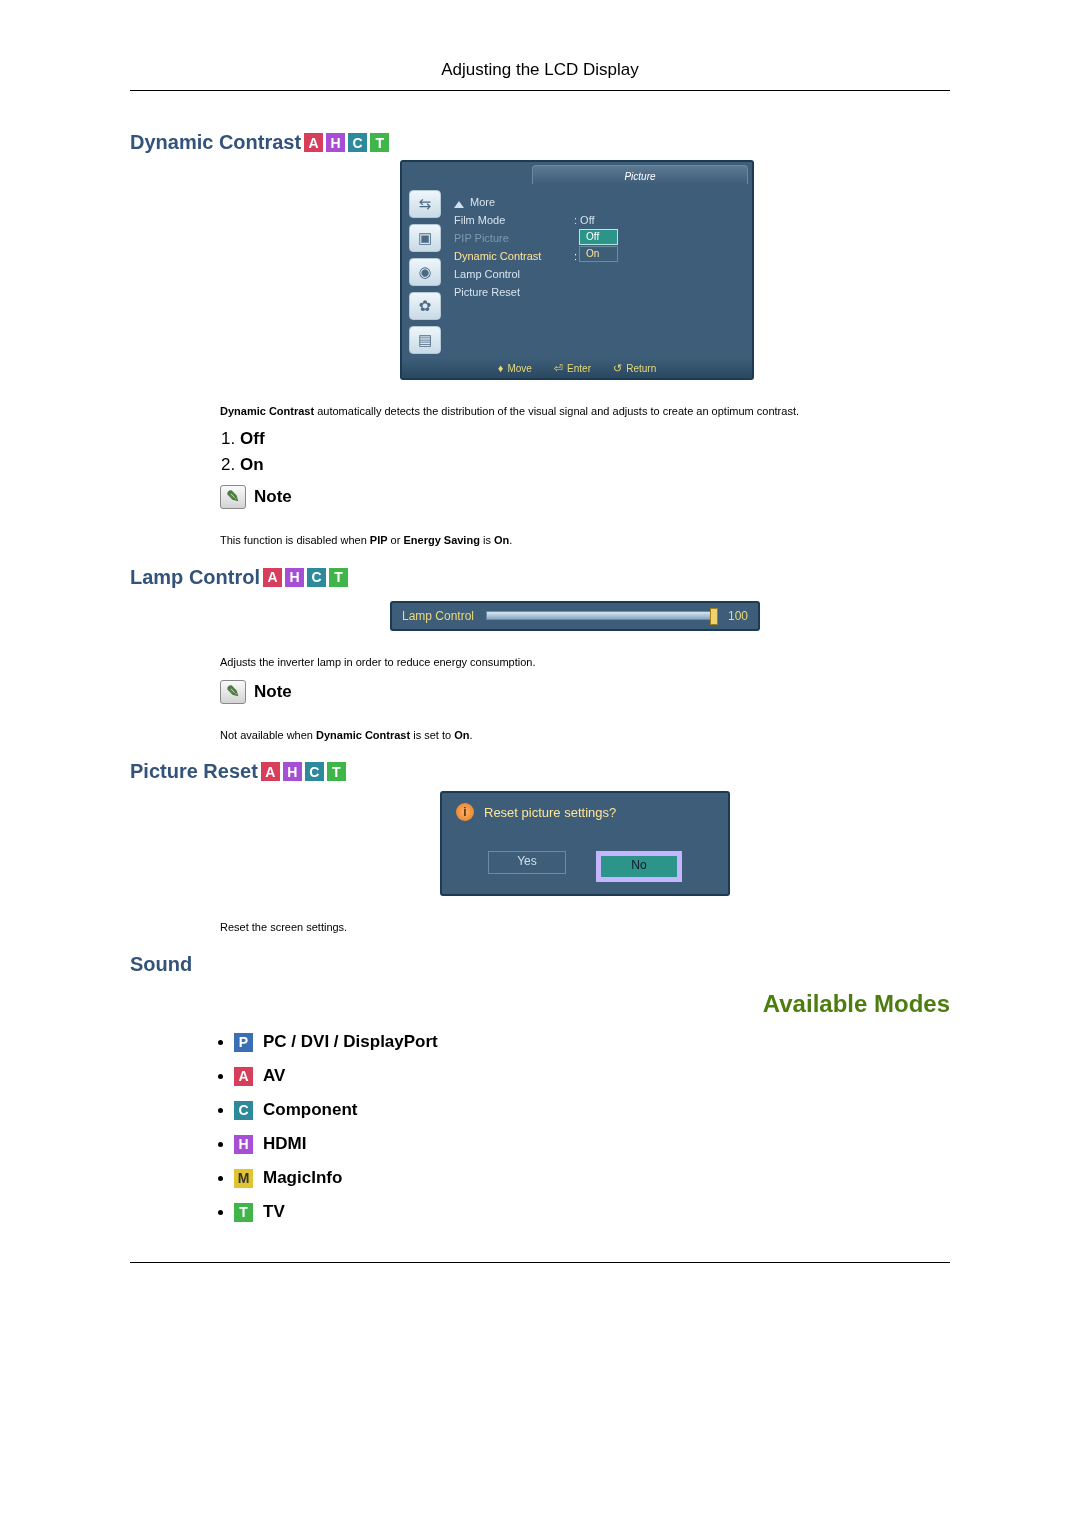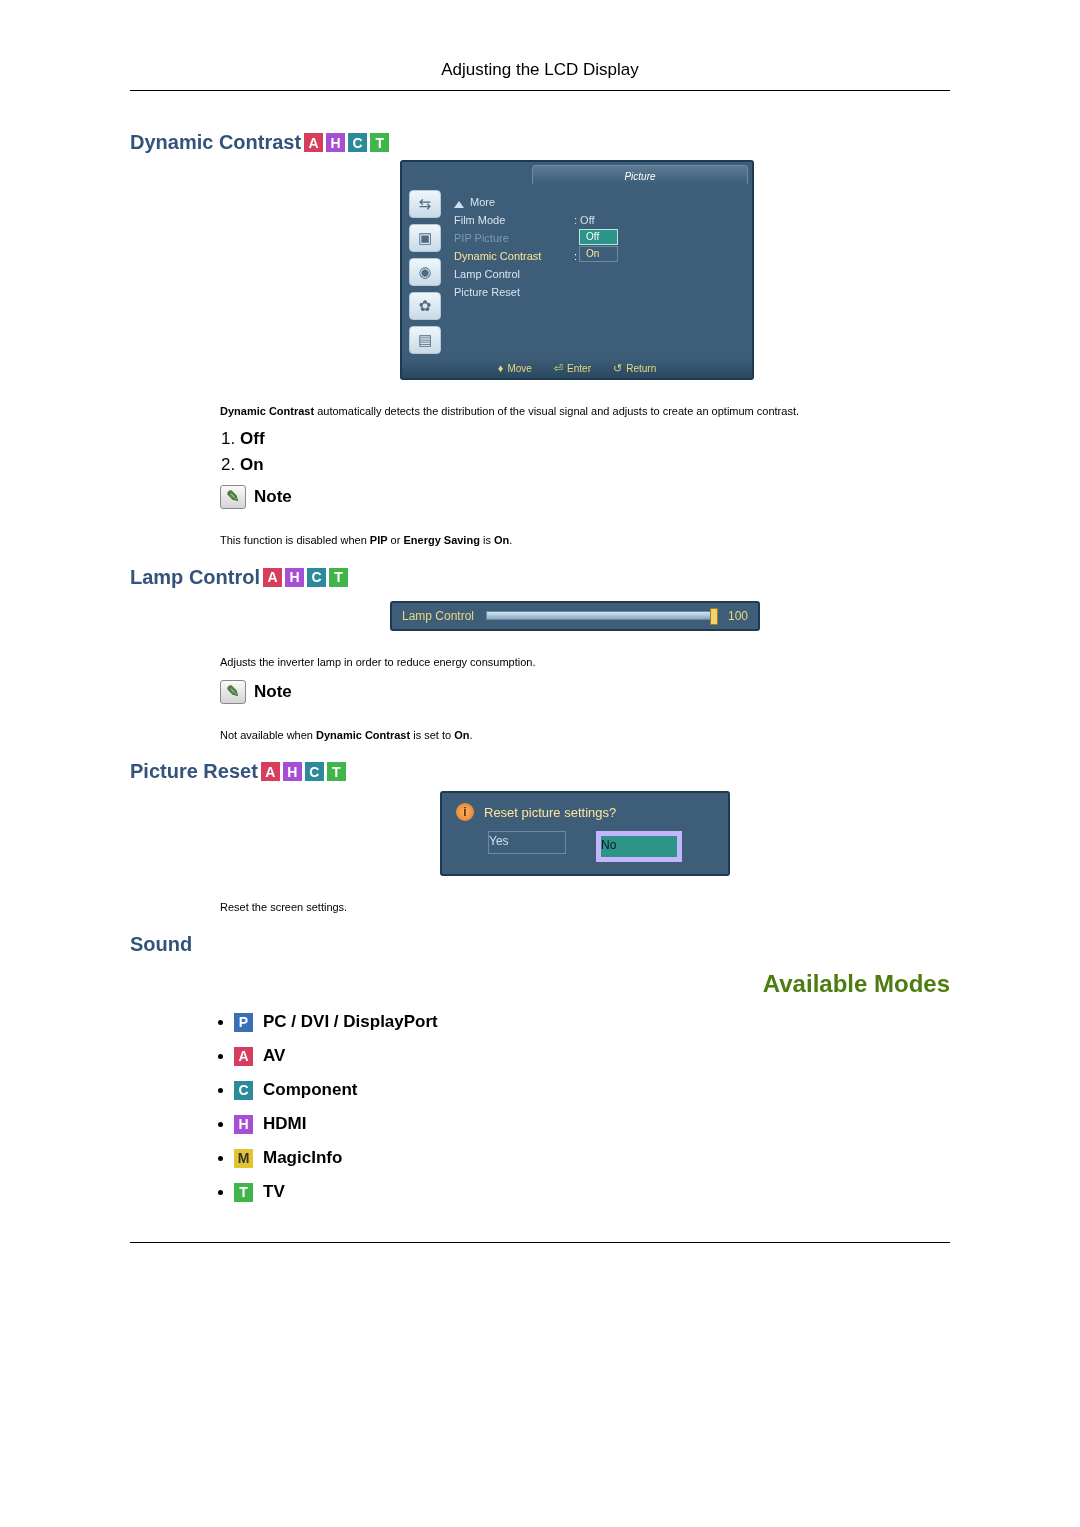--- a/index.html
+++ b/index.html
@@ -276,25 +276,26 @@
   }
   .reset-btns {
     display: flex;
     gap: 30px;
     justify-content: center;
   }
   .reset-btn {
     width: 76px;
     height: 21px;
     line-height: 19px;
-    text-align: left;
+    text-align: center;
     font-size: 12px;
     background: #3e5d78;
     color: #cfe0ee;
     border: 1px solid #6b8aa5;
+    margin-top: 20px;
   }
   .reset-btn.sel {
     background: #2c9488;
     border: 5px solid #c4b5fd;
     color: #0f172a;
   }
 
   
   ul.modes {
     list-style: none;

